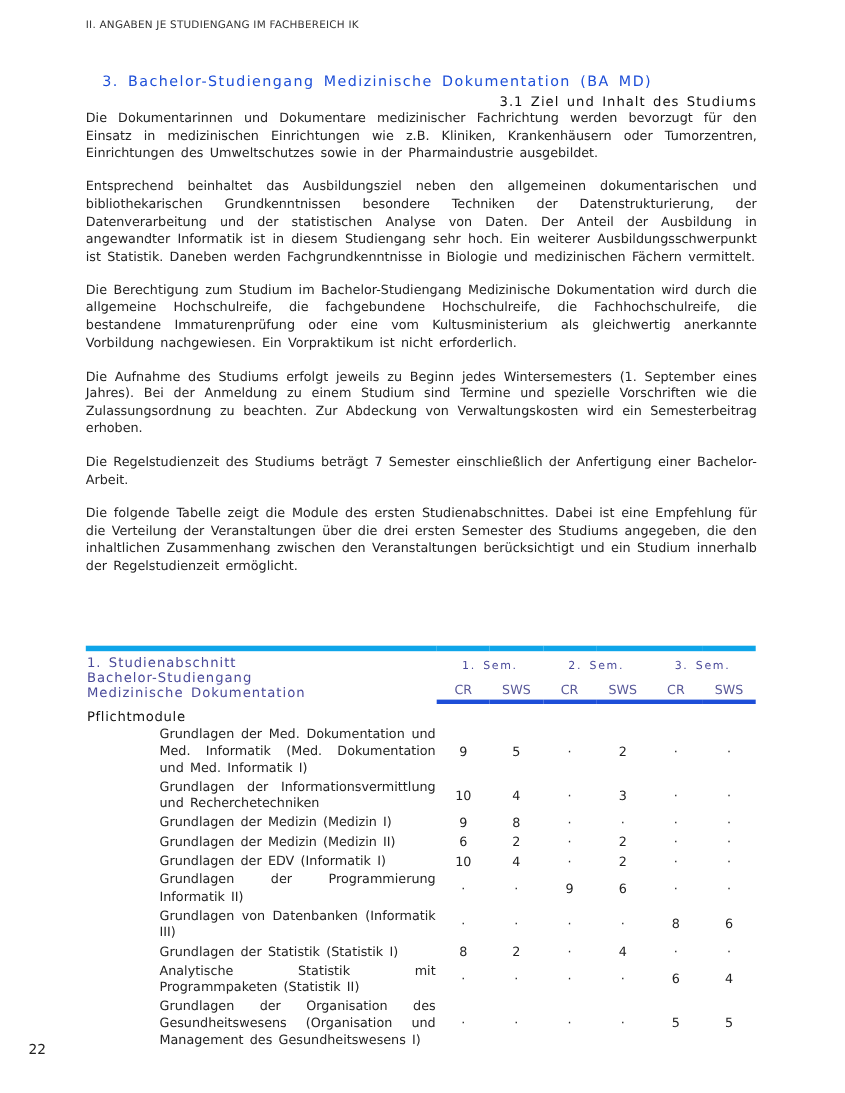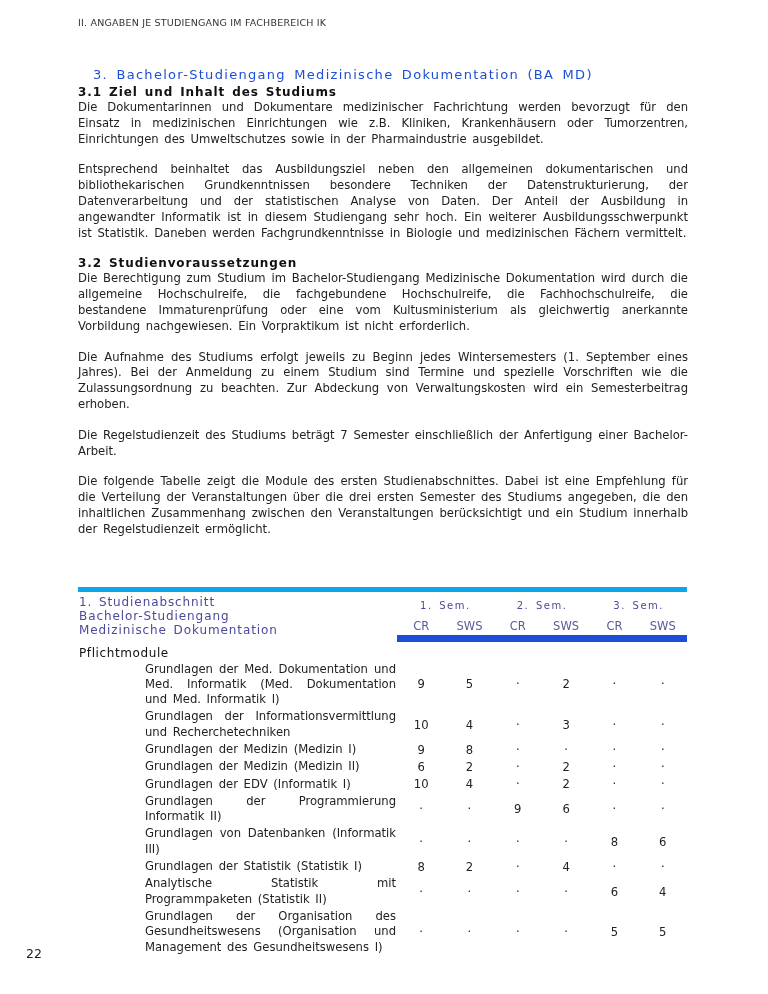--- a/index.html
+++ b/index.html
@@ -15,32 +15,33 @@
   .chapter-title {
     position: absolute; left: 78px; top: 52px;
     font-size: 13px; font-weight: normal; letter-spacing: 1.3px; word-spacing: 3px;
     color: #1d4ed8; margin: 15px;
   }
   .content {
     position: absolute; left: 78px; top: 85px; width: 610px;
     font-size: 11.6px; line-height: 15.8px; color: #222;
   }
   .sec-title {
-    font-size: 12px; letter-spacing: 0.9px; word-spacing: 2px; margin: 0; font-weight: bold; color: #111;
+    font-size: 12px; letter-spacing: 0.9px; word-spacing: 2px; margin: 0; font-weight: normal; color: #111;
     line-height: 15px;
+    text-align: right;
   }
   .para { margin: 0; text-align: justify; word-spacing: 2px; }
   .gap { height: 15px; }
 
   table.modules {
     position: absolute; left: 78px; top: 587px; width: 609px;
     border-collapse: collapse; font-size: 11.6px; color: #222;
   }
   table.modules thead tr.top th { border-top: 5px solid #0ea5e9; padding-top: 3px; }
-  table.modules thead tr.bottom th { border-bottom: 7px solid #1d4ed8; padding-bottom: 2px; }
+  table.modules thead tr.bottom th { border-bottom: 4px solid #1d4ed8; padding-bottom: 2px; }
   .hdr-left {
     text-align: left; color: #4a4a9a; font-weight: normal; font-size: 12px;
     letter-spacing: 0.9px; word-spacing: 2px; line-height: 14px; vertical-align: top;
   }
   .hdr-sem {
     color: #4a4a9a; font-weight: normal; font-size: 10px; letter-spacing: 1.5px; word-spacing: 2px;
     text-align: center; vertical-align: top; padding-top: 8px !important;
   }
   .hdr-sub {
     color: #5a5a9a; font-weight: normal; font-size: 11.5px; text-align: center; vertical-align: bottom;
@@ -65,21 +66,20 @@
 
 <div class="content">
   <section>
     <h2 class="sec-title">3.1 Ziel und Inhalt des Studiums</h2>
     <p class="para">Die Dokumentarinnen und Dokumentare medizinischer Fachrichtung werden bevorzugt für den Einsatz in medizinischen Einrichtungen wie z.B. Kliniken, Krankenhäusern oder Tumorzentren, Einrichtungen des Umweltschutzes sowie in der Pharmaindustrie ausgebildet.</p>
     <div class="gap"></div>
     <p class="para">Entsprechend beinhaltet das Ausbildungsziel neben den allgemeinen dokumentarischen und bibliothekarischen Grundkenntnissen besondere Techniken der Datenstrukturierung, der Datenverarbeitung und der statistischen Analyse von Daten. Der Anteil der Ausbildung in angewandter Informatik ist in diesem Studiengang sehr hoch. Ein weiterer Ausbildungsschwerpunkt ist Statistik. Daneben werden Fachgrundkenntnisse in Biologie und medizinischen Fächern vermittelt.</p>
   </section>
   <div class="gap"></div>
   <section>
-    <h2 class="sec-title">3.2 Studienvoraussetzungen</h2>
     <p class="para">Die Berechtigung zum Studium im Bachelor-Studiengang Medizinische Dokumentation wird durch die allgemeine Hochschulreife, die fachgebundene Hochschulreife, die Fachhochschulreife, die bestandene Immaturenprüfung oder eine vom Kultusministerium als gleichwertig anerkannte Vorbildung nachgewiesen. Ein Vorpraktikum ist nicht erforderlich.</p>
   </section>
   <div class="gap"></div>
   <section>
     <p class="para">Die Aufnahme des Studiums erfolgt jeweils zu Beginn jedes Wintersemesters (1. September eines Jahres). Bei der Anmeldung zu einem Studium sind Termine und spezielle Vorschriften wie die Zulassungsordnung zu beachten. Zur Abdeckung von Verwaltungskosten wird ein Semesterbeitrag erhoben.</p>
   </section>
   <div class="gap"></div>
   <section>
     <p class="para">Die Regelstudienzeit des Studiums beträgt 7 Semester einschließlich der Anfertigung einer Bachelor-Arbeit.</p>
     <div class="gap"></div>

